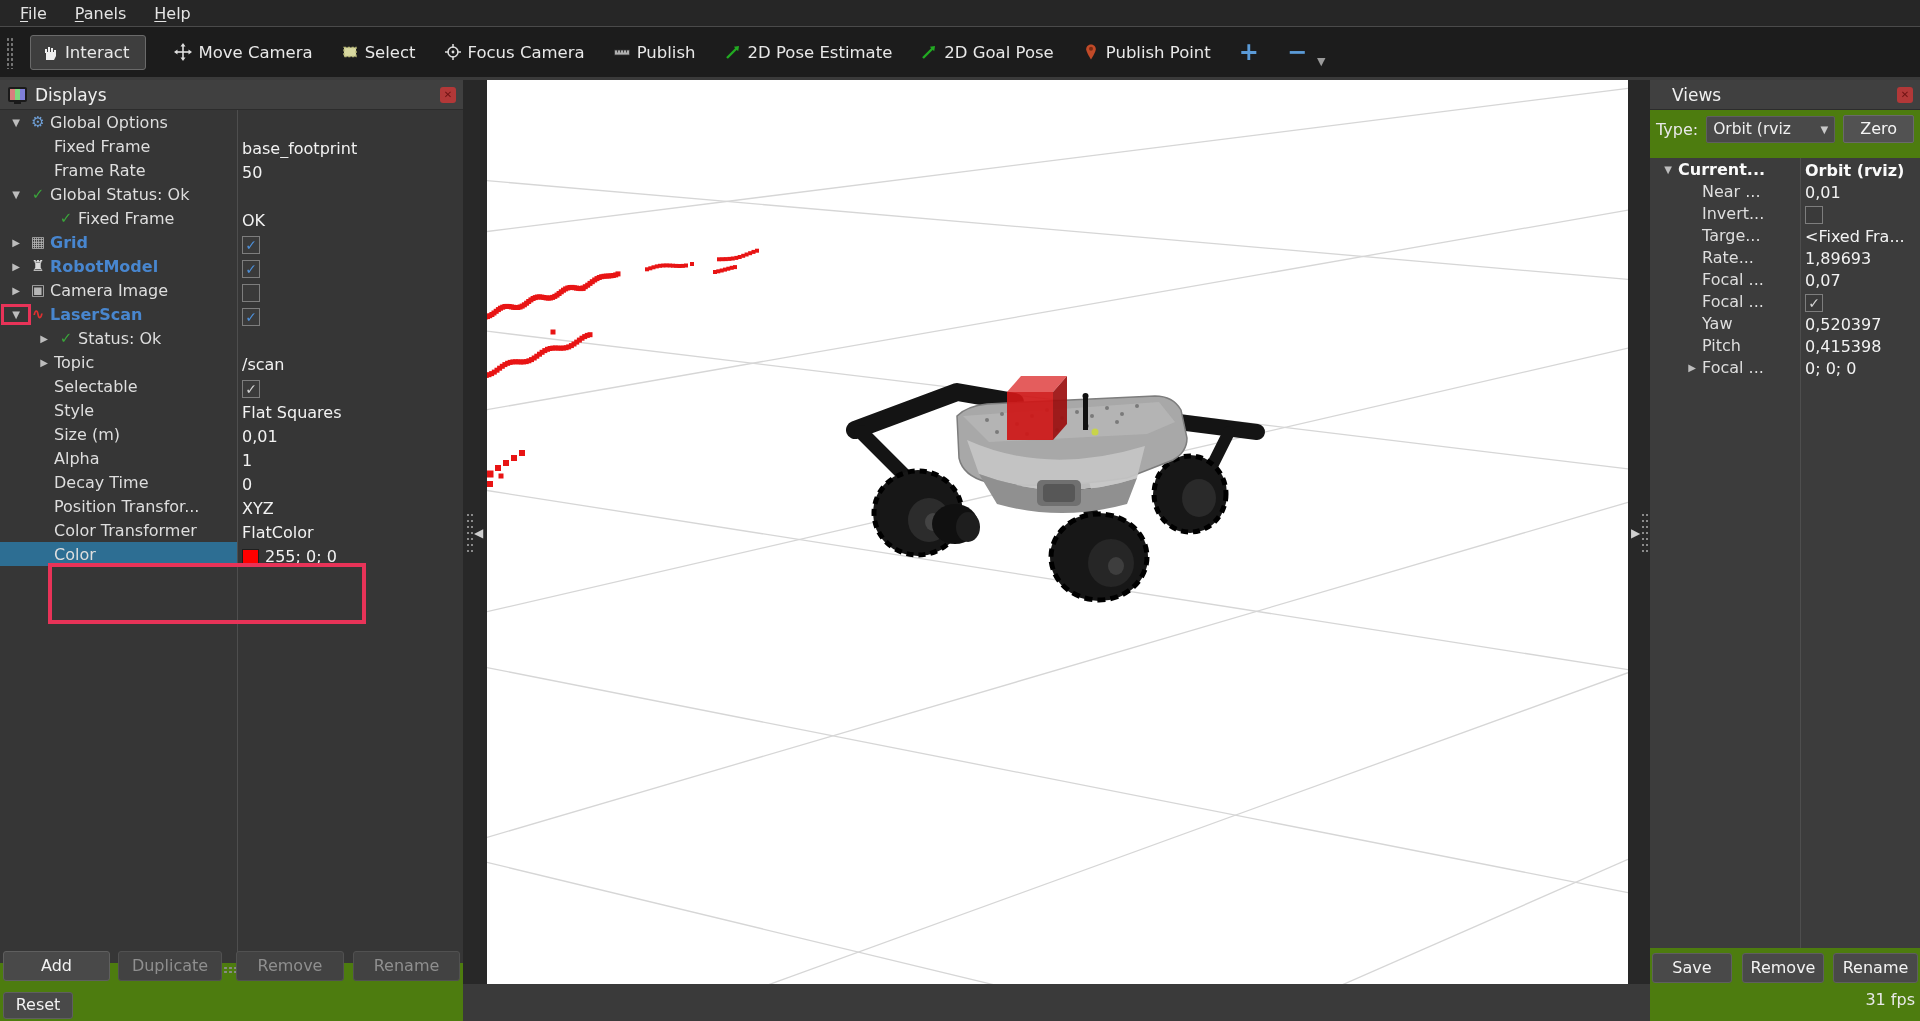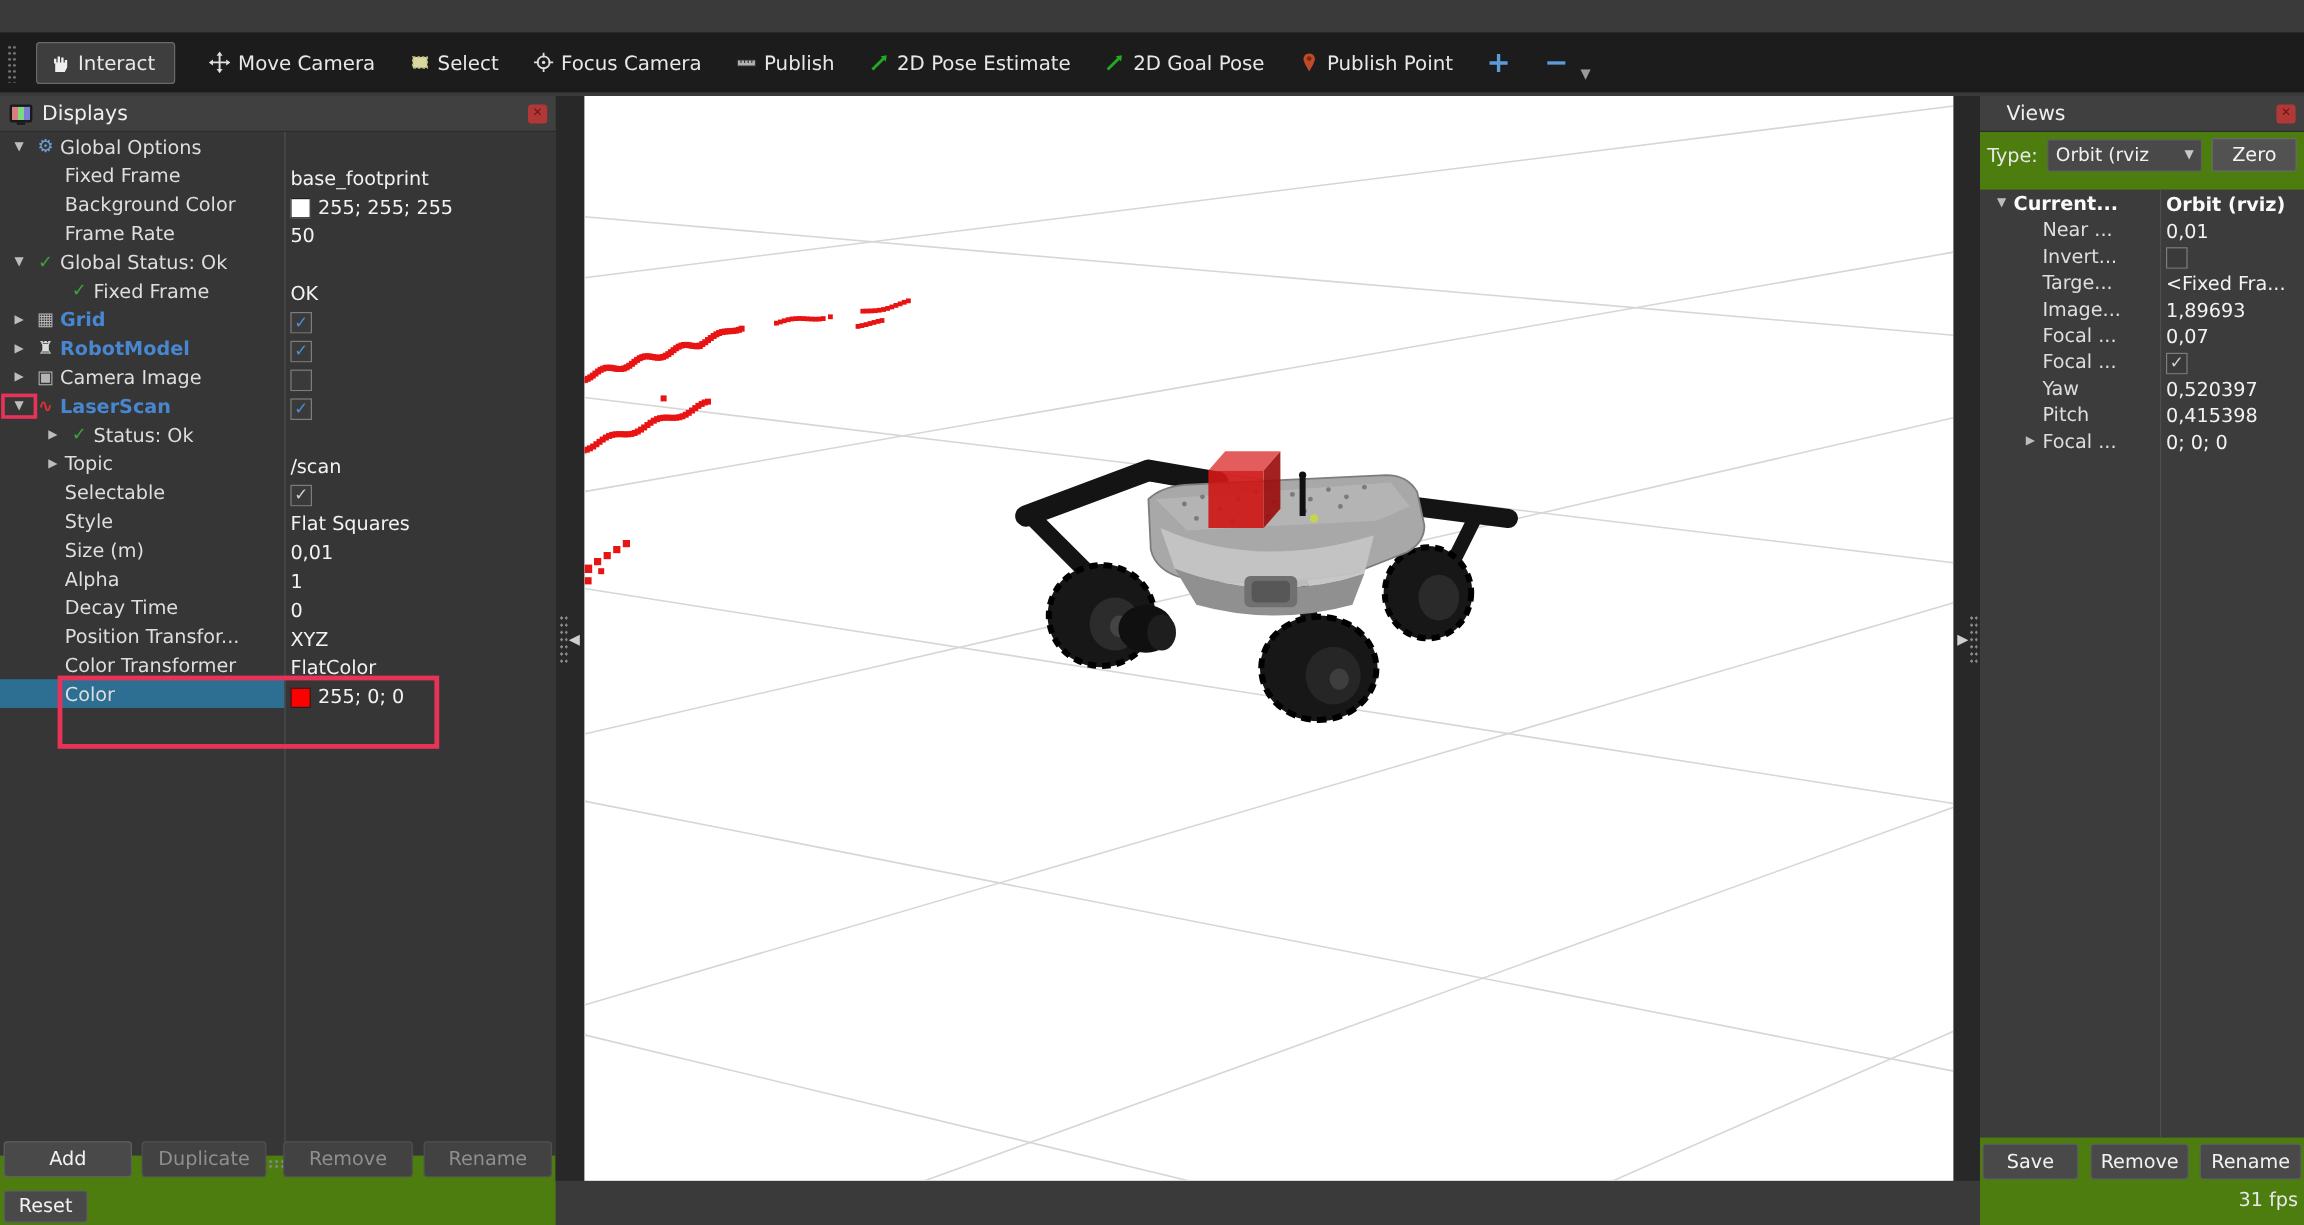--- a/index.html
+++ b/index.html
@@ -87,20 +87,31 @@
   .combo .ca { color:#c9c9c9; font-size:10px; }
   .zero-btn { background:#525252; border:1px solid #6a6a6a; border-radius:2px; height:28px;
     padding:0 16px; line-height:26px; font-size:16px; color:#f4f4f4; }
   .fps { position:absolute; right:5px; top:910px; font-size:16px; color:#e9e9e9; }
 </style>
 </head>
 <body>
 
 <div class="app">
 
+  <div class="menubar">
+      <div class="menu-item">
+        <span><u>F</u>ile</span>
+      </div>
+      <div class="menu-item">
+        <span><u>P</u>anels</span>
+      </div>
+      <div class="menu-item">
+        <span><u>H</u>elp</span>
+      </div>
+    </div>
 
   <div class="toolbar">
     <div class="tb-grip"></div>
   <div class="tool active">
         <span>
           <svg width="18" height="18" viewBox="0 0 18 18">
             <path d="M5 17 V10 H4 V6 H6 V9 H7 V4 H9 V9 H10 V5 H12 V9 H13 V7 H15 V13 L13 17 Z" fill="#efefef"></path>
           </svg>
         </span>
         <span>Interact</span>
@@ -210,30 +221,20 @@
           </div>
           <div class="rvalue"></div>
         </div>
         <div class="trow" style="height: 24px;">
           <div class="rlabel" style="padding-left: 34px;">
             <span class="arrow"></span>
             <span class="rtext">Fixed Frame</span>
           </div>
           <div class="rvalue">
             <span class="vtext">base_footprint</span>
-          </div>
-        </div>
-        <div class="trow" style="height: 24px;">
-          <div class="rlabel" style="padding-left: 34px;">
-            <span class="arrow"></span>
-            <span class="rtext">Background Color</span>
-          </div>
-          <div class="rvalue">
-            <span class="swatch" style="background: rgb(255, 255, 255);"></span>
-            <span class="vtext">255; 255; 255</span>
           </div>
         </div>
         <div class="trow" style="height: 24px;">
           <div class="rlabel" style="padding-left: 34px;">
             <span class="arrow"></span>
             <span class="rtext">Frame Rate</span>
           </div>
           <div class="rvalue">
             <span class="vtext">50</span>
           </div>
@@ -691,21 +692,21 @@
             <span class="arrow"></span>
             <span class="rtext">Targe...</span>
           </div>
           <div class="rvalue">
             <span class="vtext">&lt;Fixed Fra...</span>
           </div>
         </div>
         <div class="trow" style="height: 22px;">
           <div class="rlabel" style="padding-left: 32px;">
             <span class="arrow"></span>
-            <span class="rtext">Image...</span>
+            <span class="rtext">Rate...</span>
           </div>
           <div class="rvalue">
             <span class="vtext">1,89693</span>
           </div>
         </div>
         <div class="trow" style="height: 22px;">
           <div class="rlabel" style="padding-left: 32px;">
             <span class="arrow"></span>
             <span class="rtext">Focal ...</span>
           </div>

